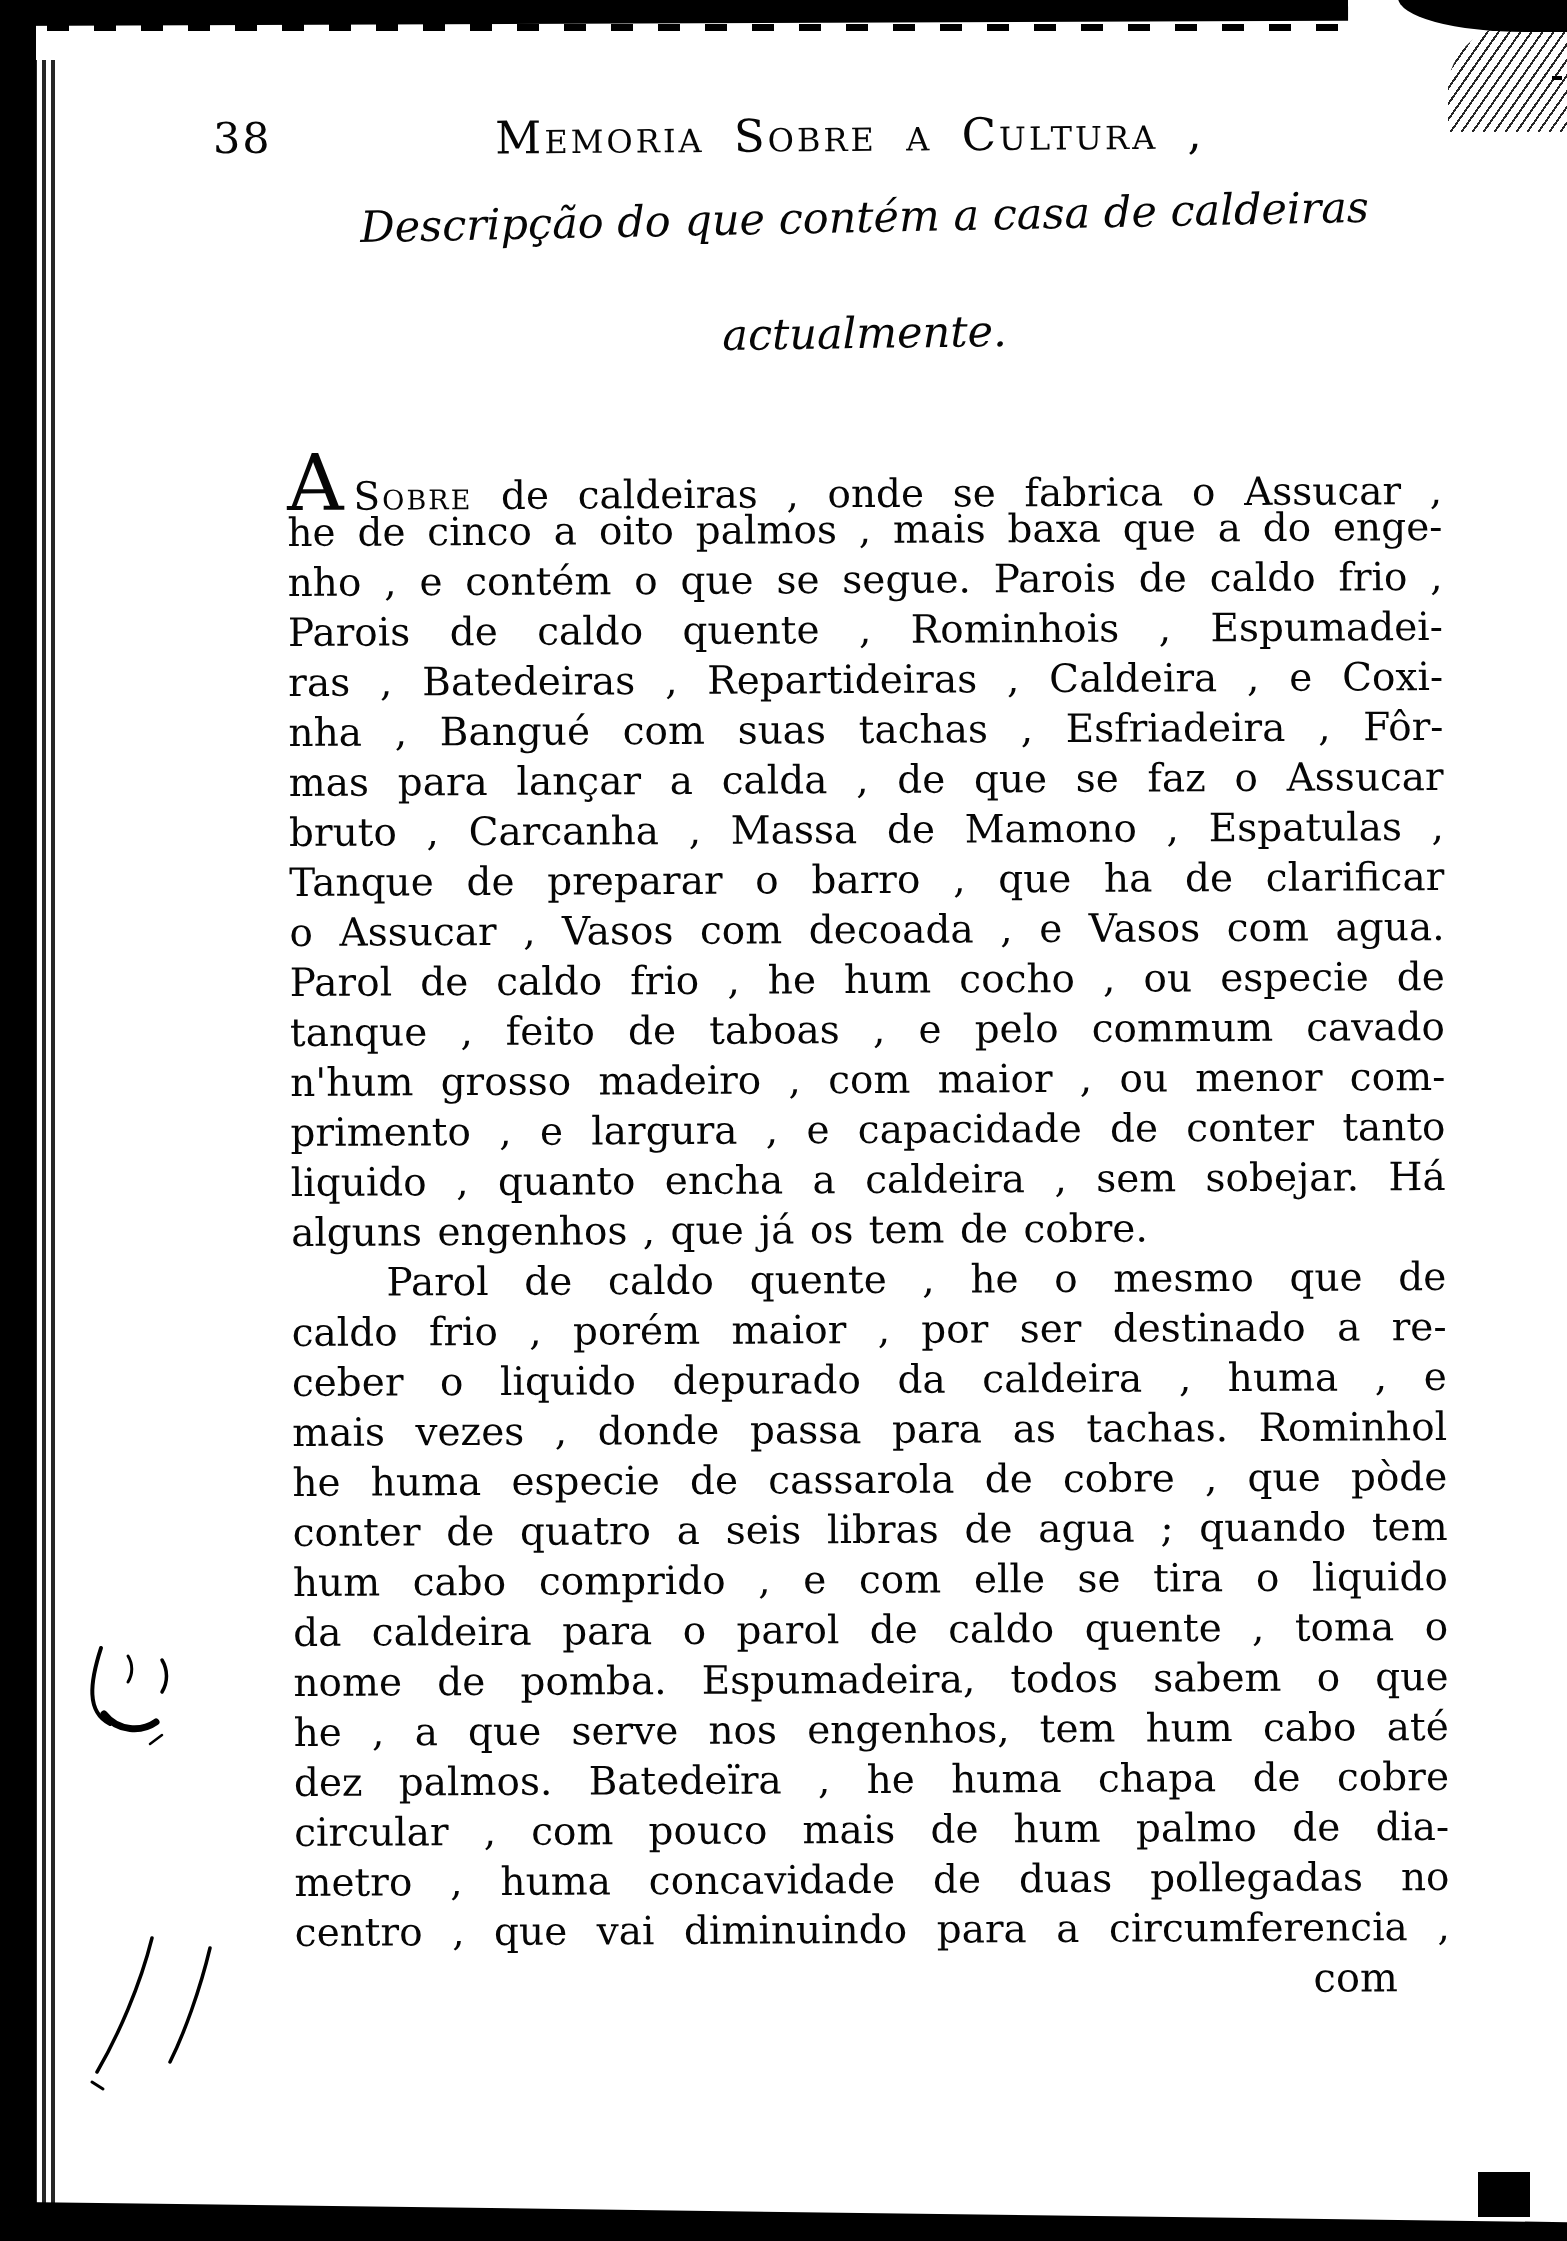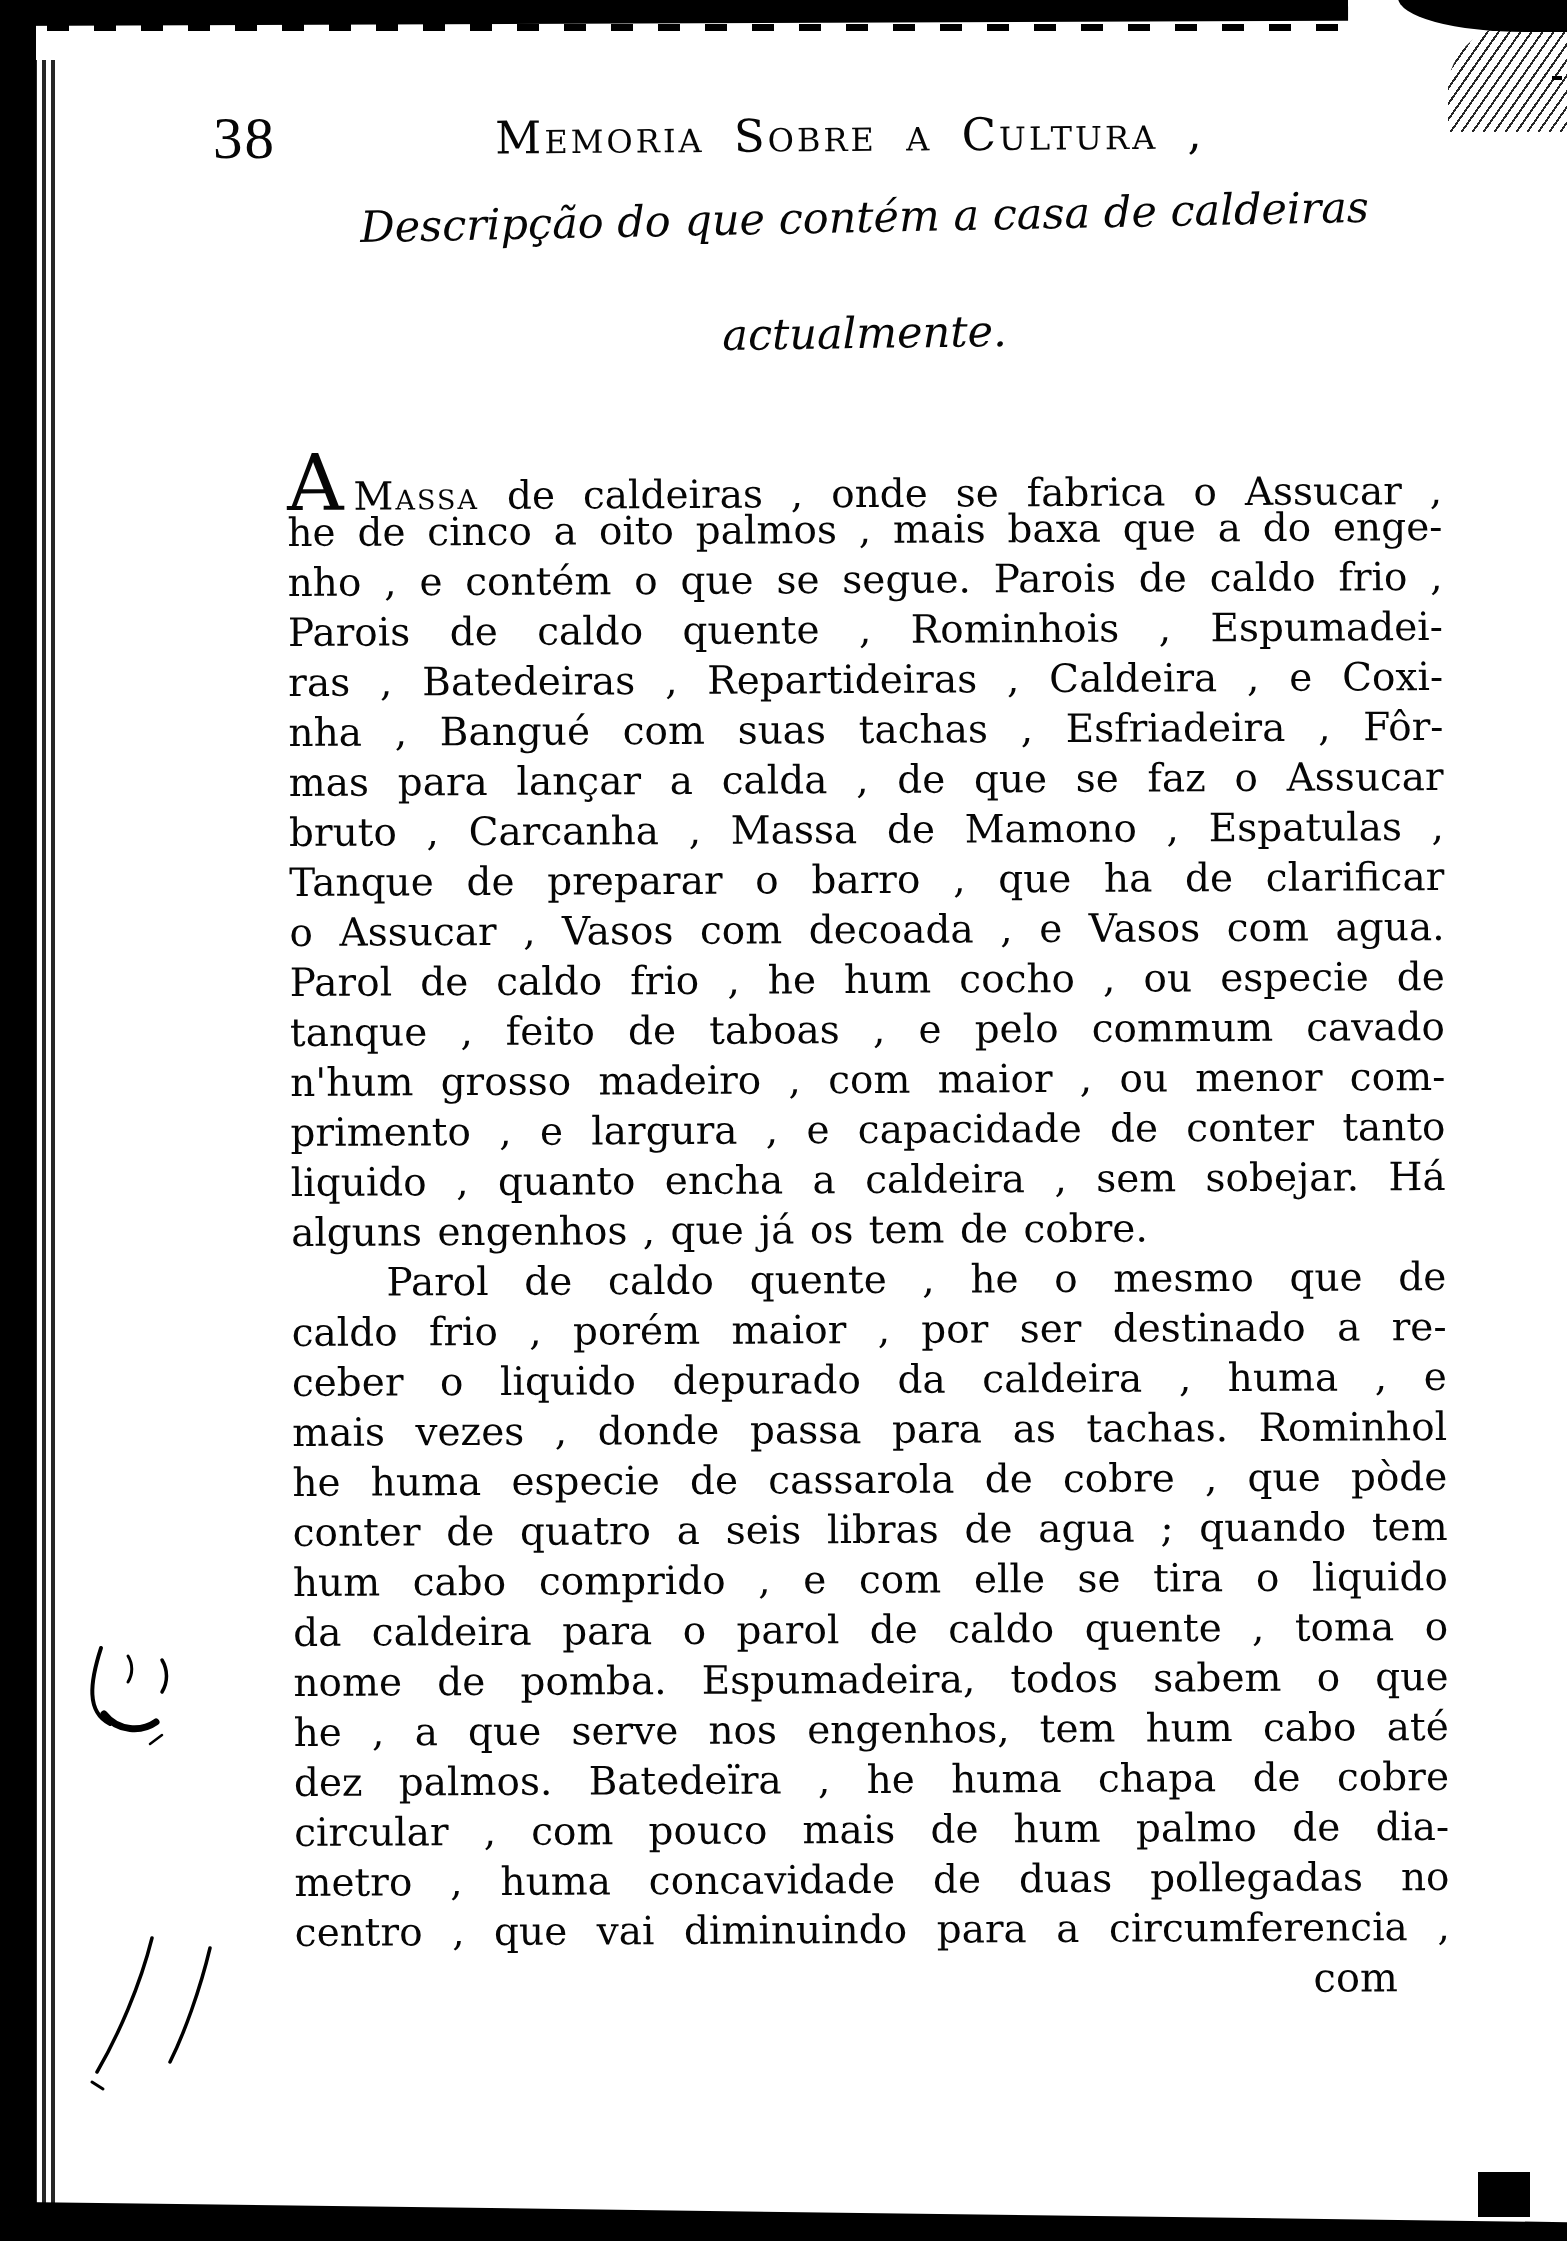--- a/index.html
+++ b/index.html
@@ -12,21 +12,21 @@
   .topbar{left:0;top:0;width:1348px;height:26px;transform:rotate(-0.22deg);transform-origin:left top;}
   .topbar-ragged{left:0;top:24px;width:1340px;height:7px;background:repeating-linear-gradient(90deg,#000 0 22px,transparent 22px 47px);}
   .corner-blob{left:1398px;top:-14px;width:169px;height:46px;border-radius:0 0 0 75%;}
   .corner-stipple{left:1448px;top:24px;width:119px;height:108px;background:repeating-linear-gradient(125deg,#000 0 2px,transparent 2px 9px);border-radius:60% 0 0 0;opacity:.85;}
   .leftstrip{left:0;top:0;width:36px;height:2241px;}
   .leftstreaks{left:33px;top:60px;width:24px;height:2181px;background:repeating-linear-gradient(90deg,#000 0 4px,transparent 4px 9px);opacity:.85;}
   .bottombar{left:-10px;top:2212px;width:1600px;height:60px;transform:rotate(0.75deg);}
   .bottombump{left:1478px;top:2172px;width:52px;height:45px;}
   .edge-tick{left:1552px;top:76px;width:10px;height:4px;}
   
-  .pagenum{position:absolute;left:213px;top:112px;font-size:59px;line-height:52px;letter-spacing:2px;font-family:Liberation Serif, serif;}
+  .pagenum{position:absolute;left:213px;top:112px;font-size:43px;line-height:52px;letter-spacing:2px;}
   .running-title{
     position:absolute;left:400px;top:110px;width:900px;text-align:center;
     font-variant:small-caps;font-size:45px;line-height:52px;letter-spacing:3px;word-spacing:12px;
     transform:rotate(-0.4deg);
   }
   .heading{position:absolute;left:287px;width:1155px;text-align:center;font-style:italic;font-size:43px;line-height:54px;transform:rotate(-1.15deg);}
   .heading.l1{top:190px;}
   .heading.l2{top:306px;transform:rotate(-0.8deg);}
   .bodycol{position:absolute;left:287px;top:458px;width:1155px;transform:rotate(-0.3deg);transform-origin:left top;}
   .bline{
@@ -69,21 +69,21 @@
     </g>
   </svg>
 
   <div class="pagenum">38</div>
   <div class="running-title">Memoria Sobre a Cultura ,</div>
 
   <div class="heading l1">Descripção do que contém a casa de caldeiras</div>
   <div class="heading l2">actualmente.</div>
 
   <div class="bodycol">
-    <div class="bline first"><span class="initcap">A</span><span class="sc">Massa</span> <span>de caldeiras , onde se fabrica o Assucar ,</span></div>
+    <div class="bline first"><span class="initcap">A</span><span class="sc">Sobre</span> <span>de caldeiras , onde se fabrica o Assucar ,</span></div>
     <div class="bline">he de cinco a oito palmos , mais baxa que a do enge-</div>
     <div class="bline">nho , e contém o que se segue. Parois de caldo frio ,</div>
     <div class="bline">Parois de caldo quente , Rominhois , Espumadei-</div>
     <div class="bline">ras , Batedeiras , Repartideiras , Caldeira , e Coxi-</div>
     <div class="bline">nha , Bangué com suas tachas , Esfriadeira , Fôr-</div>
     <div class="bline">mas para lançar a calda , de que se faz o Assucar</div>
     <div class="bline">bruto , Carcanha , Massa de Mamono , Espatulas ,</div>
     <div class="bline">Tanque de preparar o barro , que ha de clarificar</div>
     <div class="bline">o Assucar , Vasos com decoada , e Vasos com agua.</div>
     <div class="bline">Parol de caldo frio , he hum cocho , ou especie de</div>

